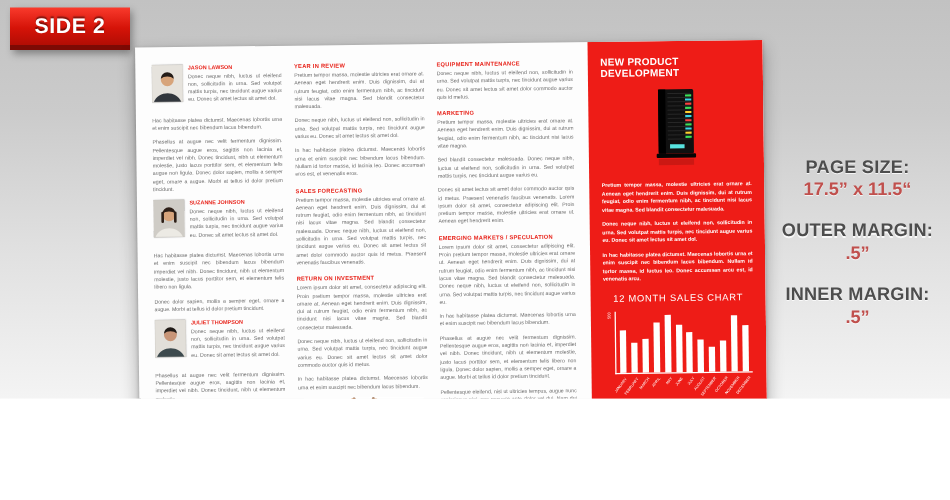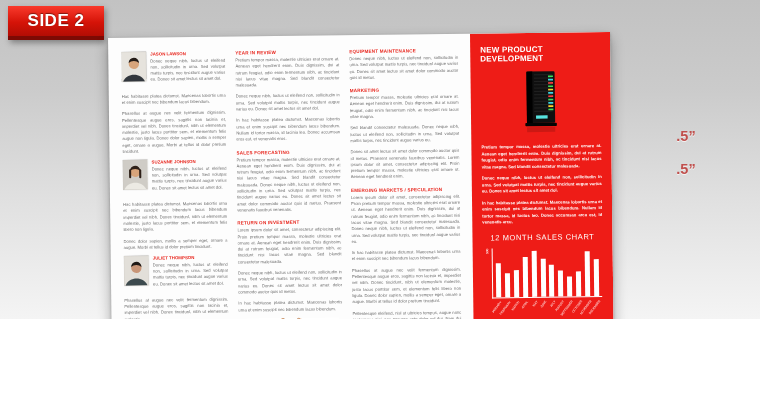--- a/index.html
+++ b/index.html
@@ -347,19 +347,25 @@
               <span>DECEMBER</span>
             </div>
           </div>
         </div>
       <p class="panel-para panel-bottom">Donec neque nibh, luctus ut eleifend non, sollicitudin in urna. Sed volutpat mattis turpis, nec tincidunt augue varius eu. Donec sit amet lectus sit amet dol. In hac habitasse platea dictumst. Maecenas lobortis urna et enim suscipit nec bibendum lacus bibendum. Nullam id tortor massa, id luctus leo. Donec accumsan arcu est, id venenatis arcu.</p>
     </div>
   </div>
 
   <div class="specs">
     <div class="spec-group">
+      <div class="spec-label">PAGE SIZE:</div>
+      <div class="spec-value">17.5” x 11.5“</div>
+    </div>
+    <div class="spec-group">
+      <div class="spec-label">OUTER MARGIN:</div>
       <div class="spec-value">.5”</div>
     </div>
     <div class="spec-group">
+      <div class="spec-label">INNER MARGIN:</div>
       <div class="spec-value">.5”</div>
     </div>
   </div>
 </div>
 
 </body></html>

